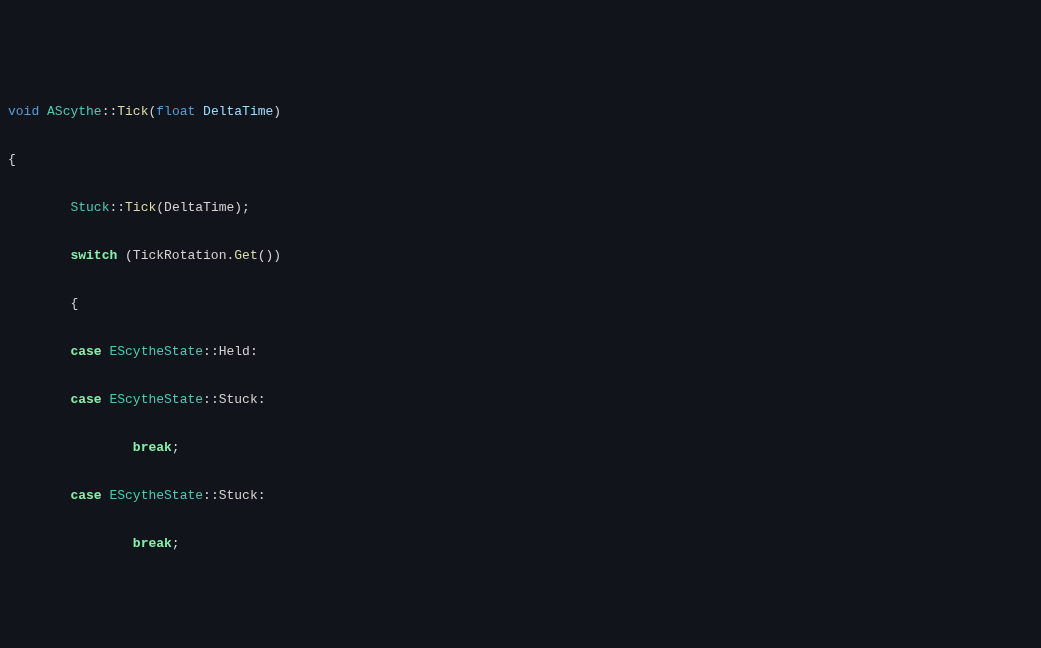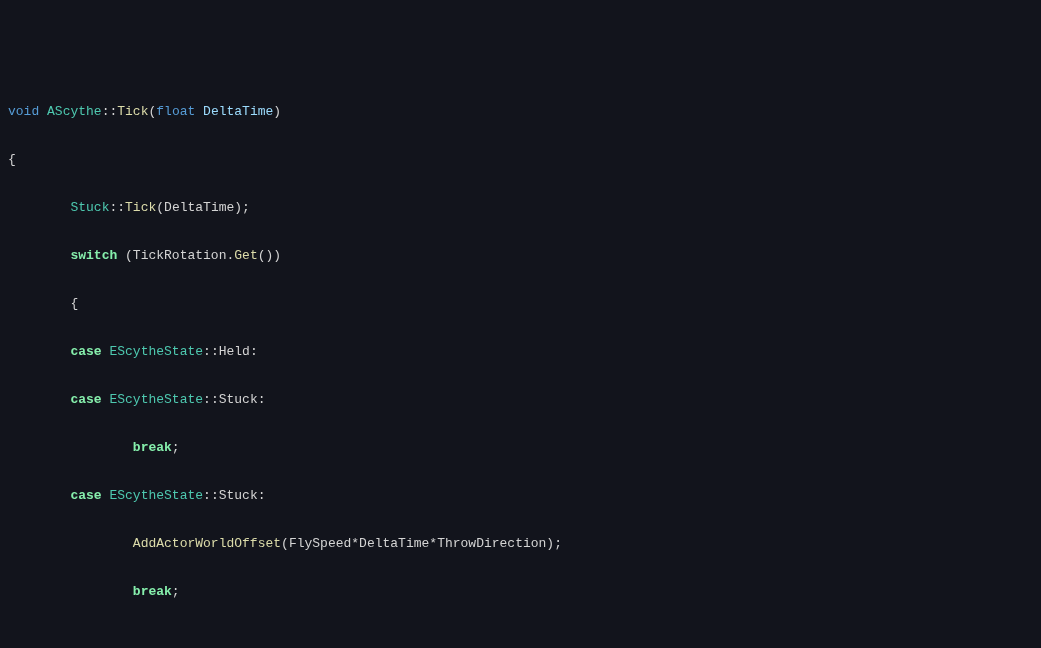--- a/index.html
+++ b/index.html
@@ -29,21 +29,20 @@
 
 <div><span class="code-line"><span class="kw-type">void</span> <span class="class-name">AScythe</span><span class="punct">::</span><span class="func-name">Tick</span><span class="punct">(</span><span class="kw-type">float</span> <span class="param">DeltaTime</span><span class="punct">)</span></span>
 <span class="code-line"><span class="punct">{</span></span>
 <span class="code-line">        <span class="class-name">Stuck</span><span class="punct">::</span><span class="func-name">Tick</span><span class="punct">(</span><span class="var">DeltaTime</span><span class="punct">)</span><span class="punct">;</span></span>
 <span class="code-line">        <span class="kw-ctrl">switch</span><span class="punct"> (</span><span class="var">TickRotation</span><span class="punct">.</span><span class="func-name">Get</span><span class="punct">()</span><span class="punct">)</span></span>
 <span class="code-line"><span class="punct">        {</span></span>
 <span class="code-line">        <span class="kw-ctrl">case</span> <span class="class-name">EScytheState</span><span class="punct">::</span><span class="var">Held</span><span class="punct">:</span></span>
 <span class="code-line">        <span class="kw-ctrl">case</span> <span class="class-name">EScytheState</span><span class="punct">::</span><span class="var">Stuck</span><span class="punct">:</span></span>
 <span class="code-line">                <span class="kw-ctrl">break</span><span class="punct">;</span></span>
 <span class="code-line">        <span class="kw-ctrl">case</span> <span class="class-name">EScytheState</span><span class="punct">::</span><span class="var">Stuck</span><span class="punct">:</span></span>
-<span class="code-line">                <span class="func-name">AddActorWorldOffset</span><span class="punct">(</span><span class="var">FlySpeed</span><span class="op">*</span><span class="var">DeltaTime</span><span class="op">*</span><span class="var">ThrowDirection</span><span class="punct">)</span><span class="punct">;</span></span>
 <span class="code-line">                <span class="kw-ctrl">break</span><span class="punct">;</span></span>
 
 
 
 
 
 
 
 
 

